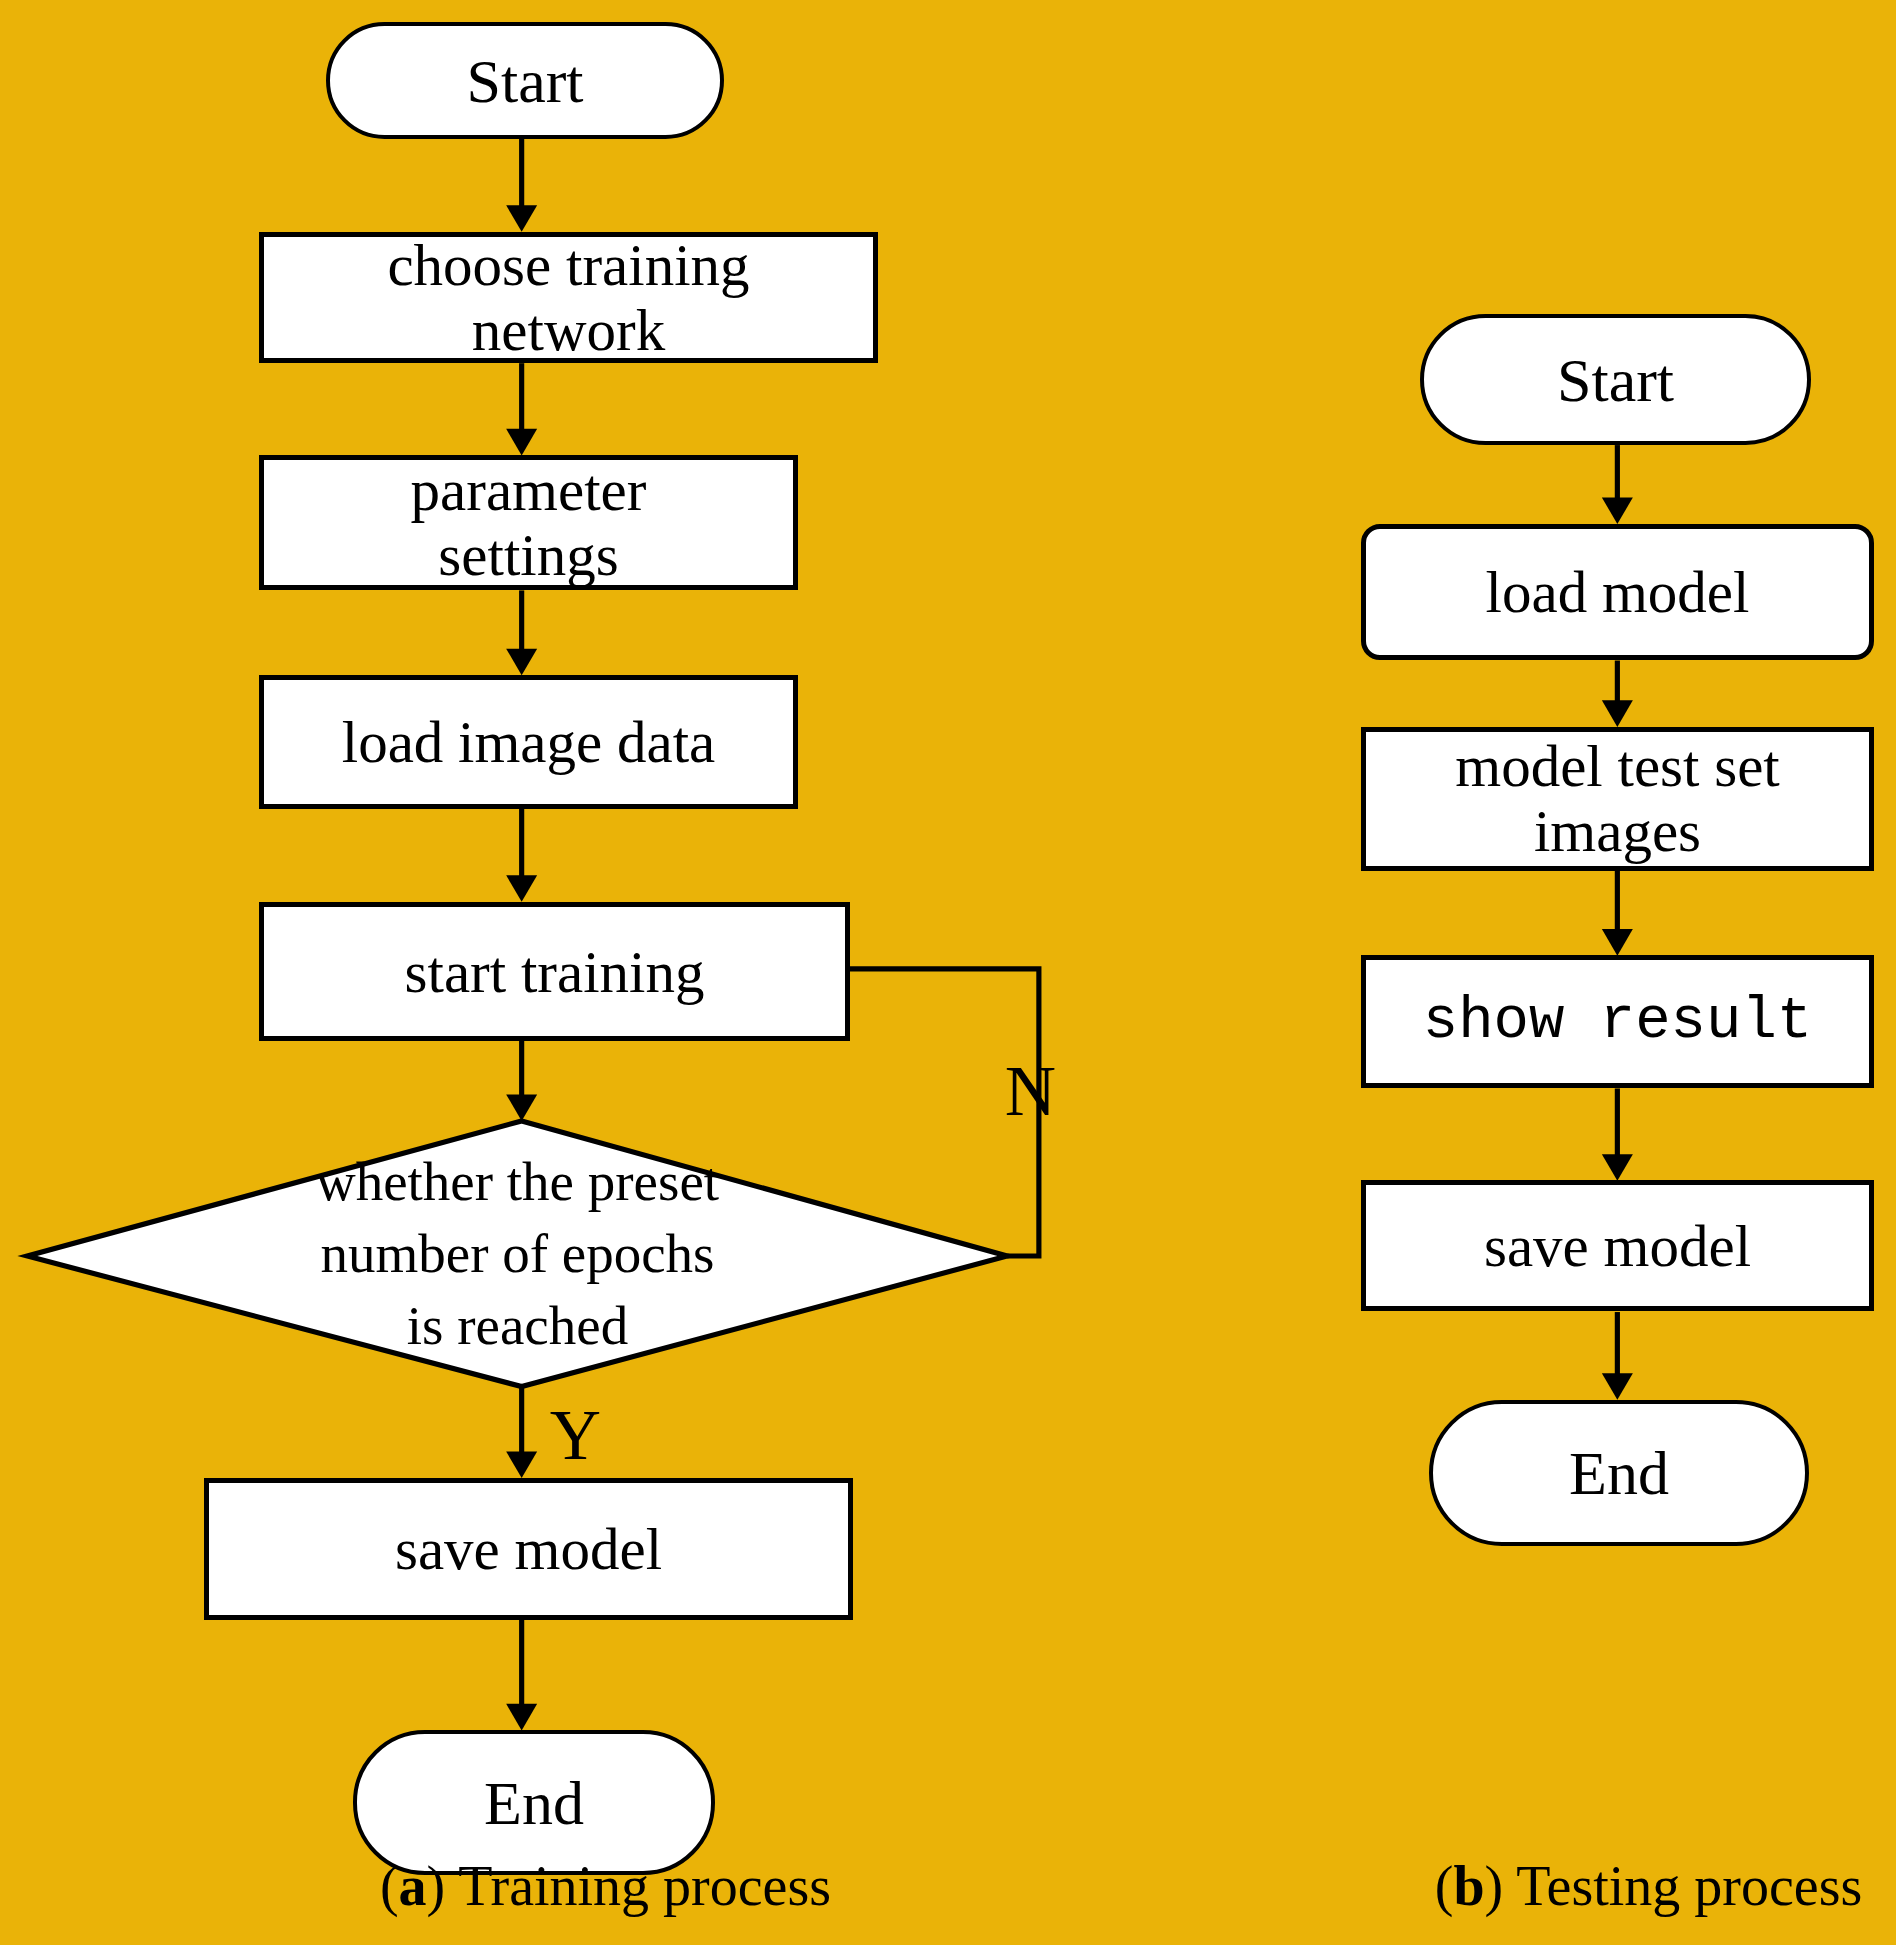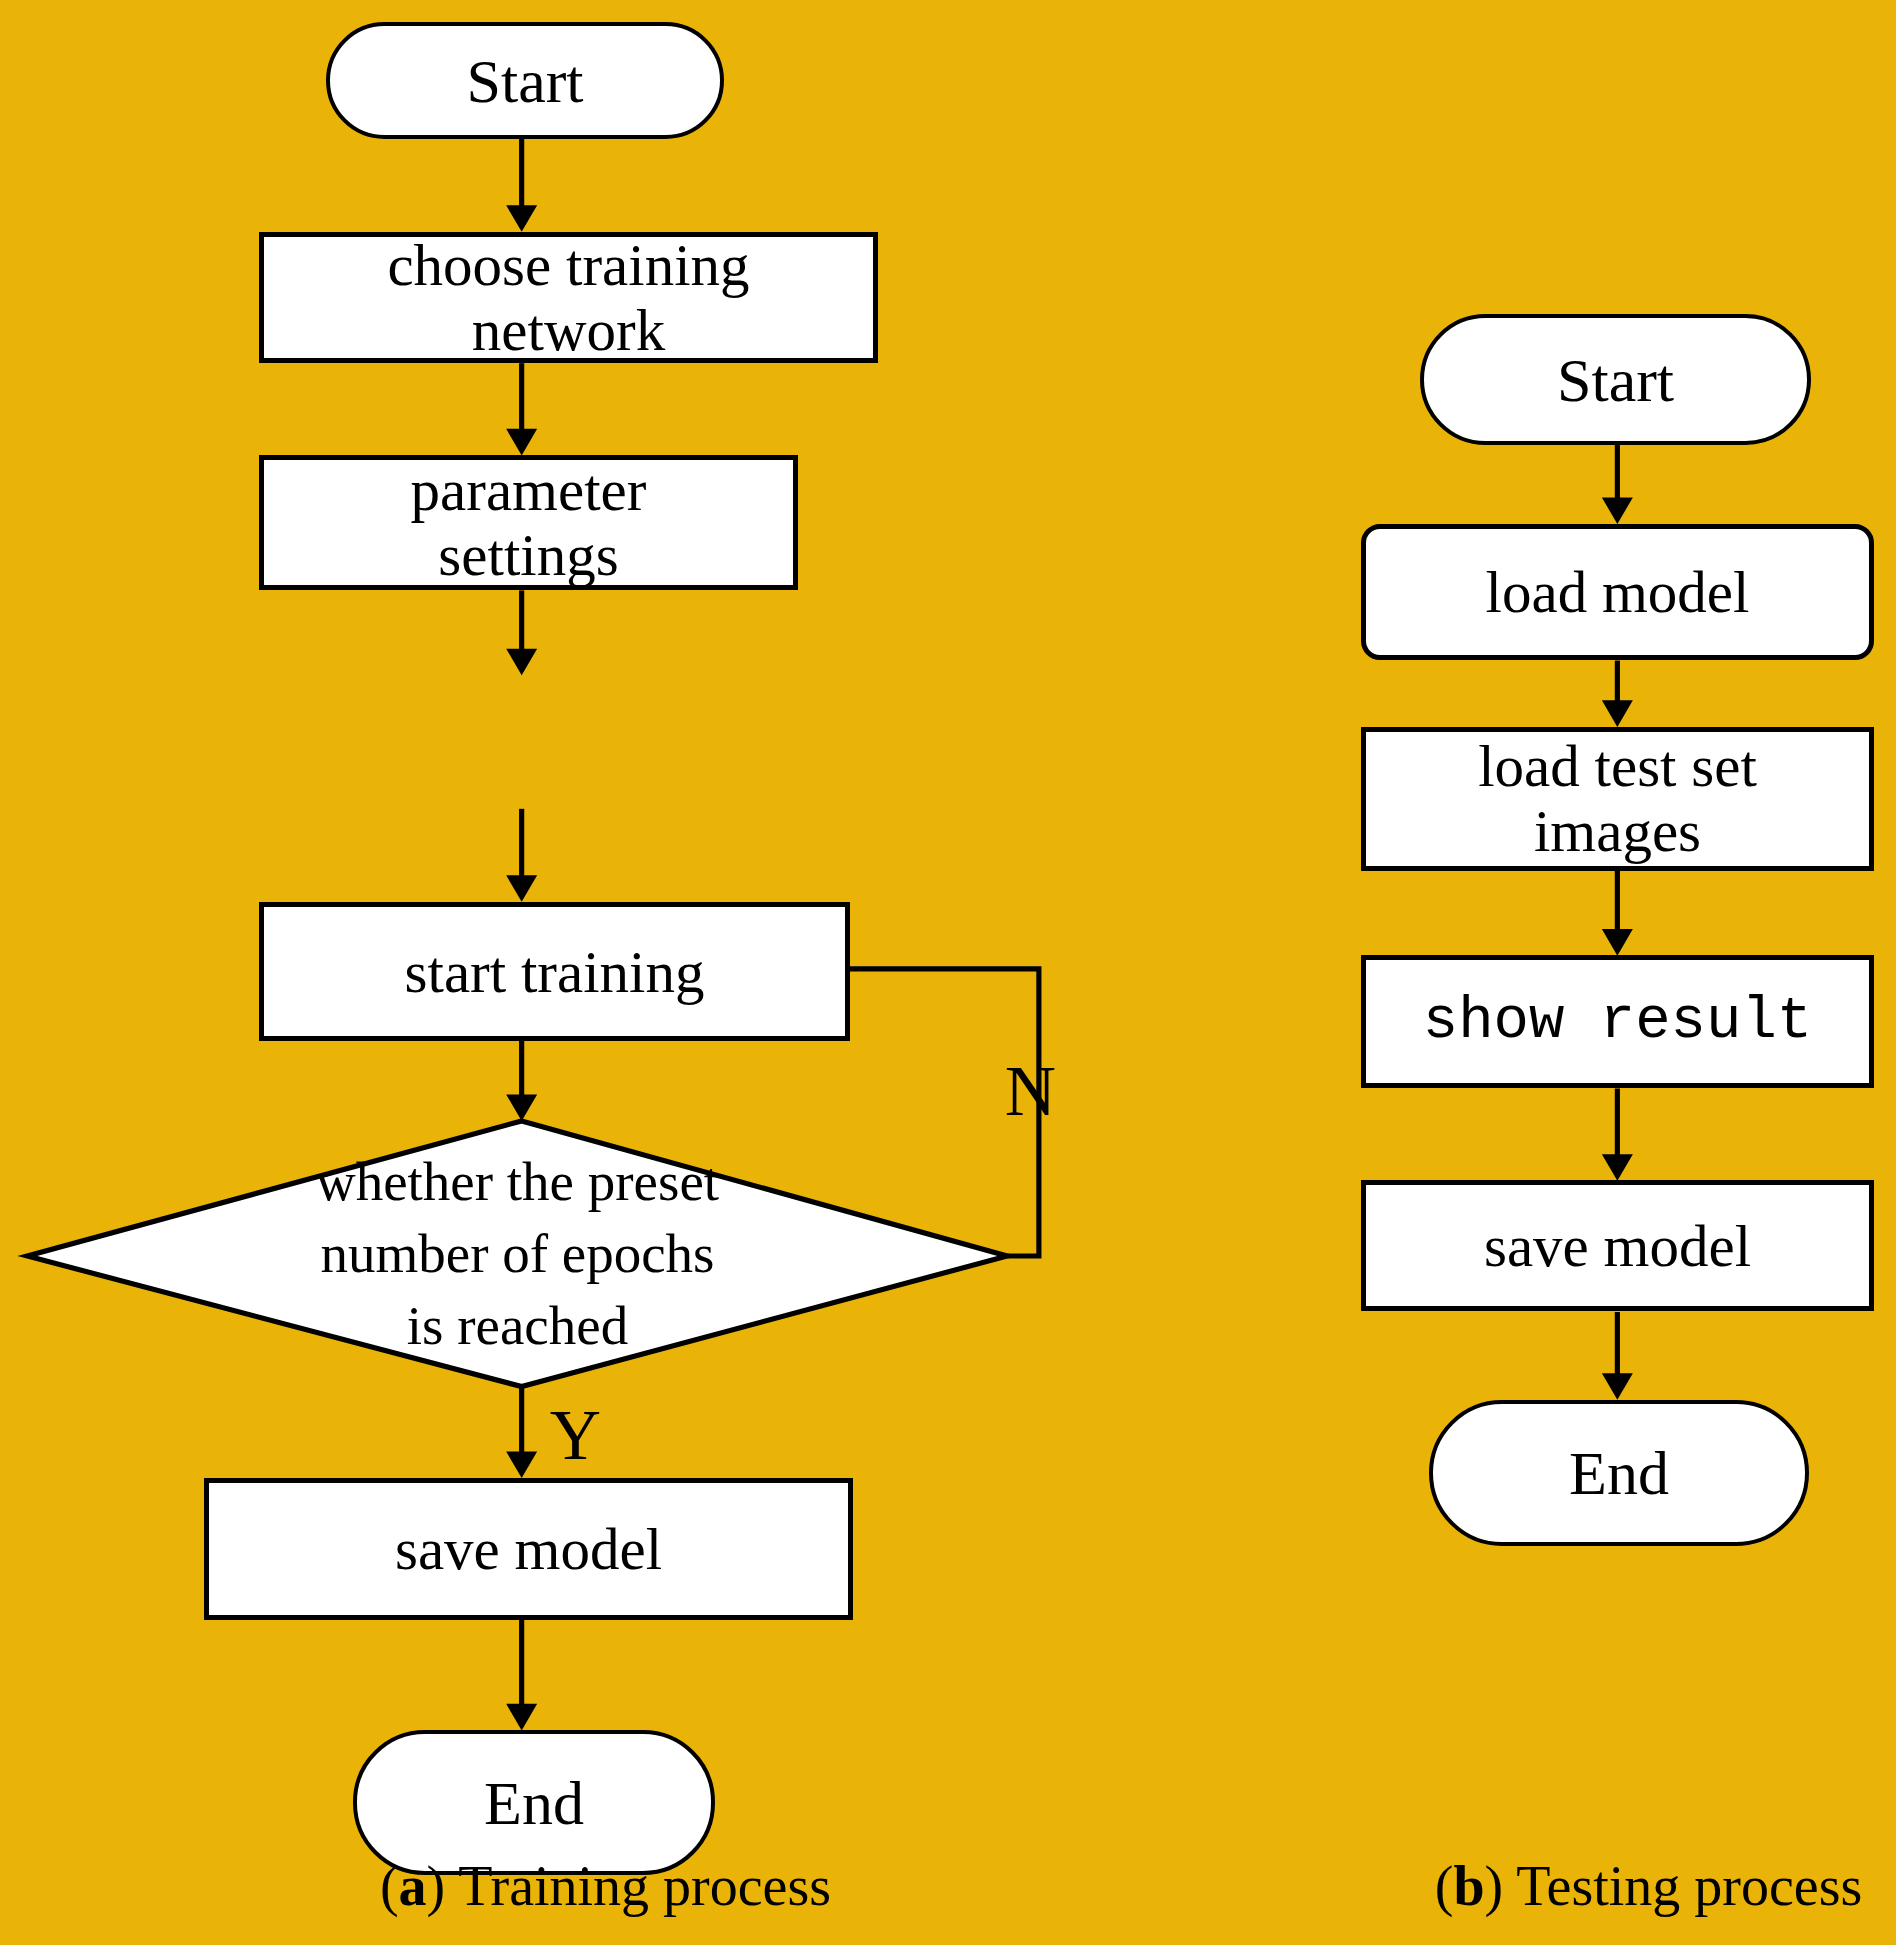--- a/index.html
+++ b/index.html
@@ -108,20 +108,21 @@
   </svg>
 
   <div class="node terminator" style="left:326px; top:22px; width:398px; height:117px; border-radius:59px;">Start</div>
 
   <div class="node process" style="left:259px; top:232px; width:619px; height:131px; line-height:65px;">choose training
 network</div>
 
   <div class="node process" style="left:259px; top:455px; width:539px; height:135px; line-height:65px;">parameter
 settings</div>
 
+  <div class="node process" style="left:259px; top:675px; width:539px; height:134px;">load image data</div>
 
   <div class="node process" style="left:259px; top:902px; width:591px; height:139px;">start training</div>
 
   <div class="decision-label" style="left:274px; top:1145px; width:487px; height:217px;">whether the preset
 number of epochs
 is reached</div>
 
   <div class="edge-label" style="left:535px; top:1397px; width:81px; height:77px;">Y</div>
 
   <div class="edge-label" style="left:975px; top:1051px; width:111px; height:81px;">N</div>
@@ -131,21 +132,21 @@
   <div class="node terminator" style="left:353px; top:1730px; width:362px; height:145px; border-radius:72px;">End</div>
 
   <div class="caption" style="left:218px; top:1842px; width:775px;">
     <span>(</span><b>a</b><span>)</span><span> Training process</span>
   </div>
 
   <div class="node terminator" style="left:1420px; top:314px; width:391px; height:131px; border-radius:66px;">Start</div>
 
   <div class="node process" style="left:1361px; top:524px; width:513px; height:136px;border-radius:19px;">load model</div>
 
-  <div class="node process" style="left:1361px; top:727px; width:513px; height:144px; line-height:65px;">load test set
+  <div class="node process" style="left:1361px; top:727px; width:513px; height:144px; line-height:65px;">model test set
 images</div>
 
   <div class="node process" style="left:1361px; top:955px; width:513px; height:133px;font-family:Liberation Mono, monospace;">show result</div>
 
   <div class="node process" style="left:1361px; top:1180px; width:513px; height:131px;">save model</div>
 
   <div class="node terminator" style="left:1429px; top:1400px; width:380px; height:146px; border-radius:73px;">End</div>
 
   <div class="caption" style="left:1276px; top:1842px; width:745px;">
     <span>(</span><b>b</b><span>)</span><span> Testing process</span>

